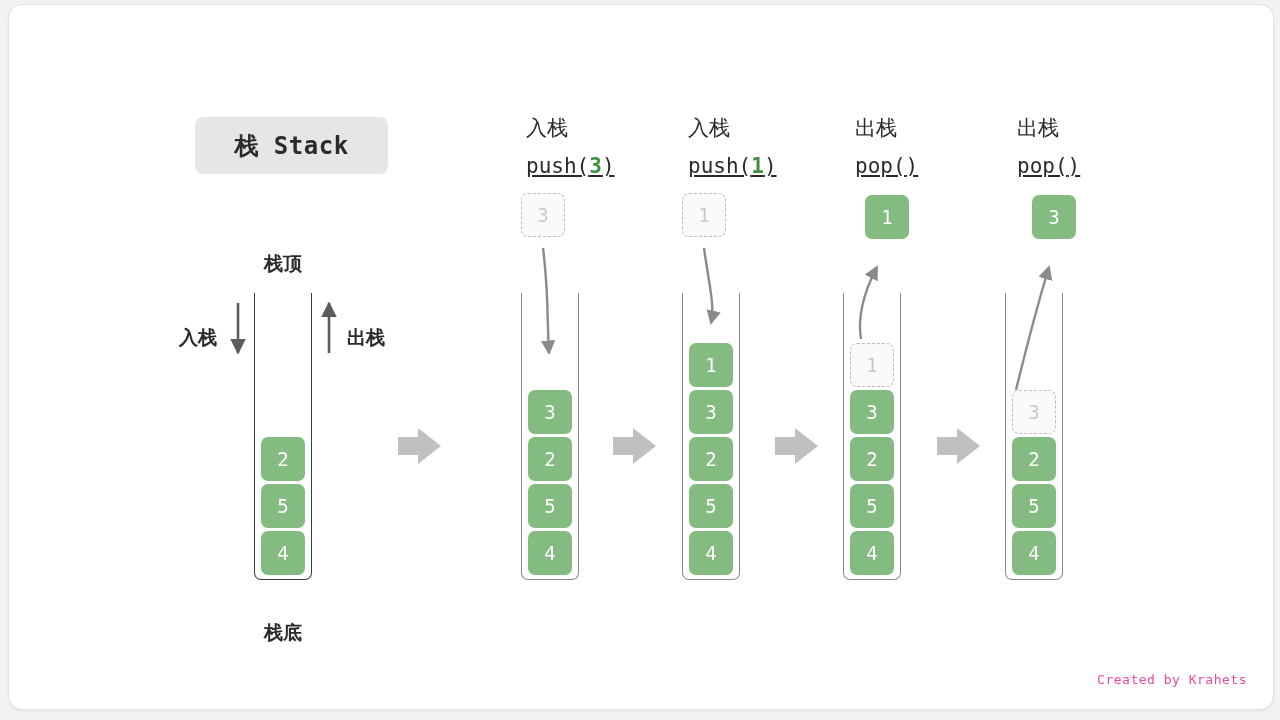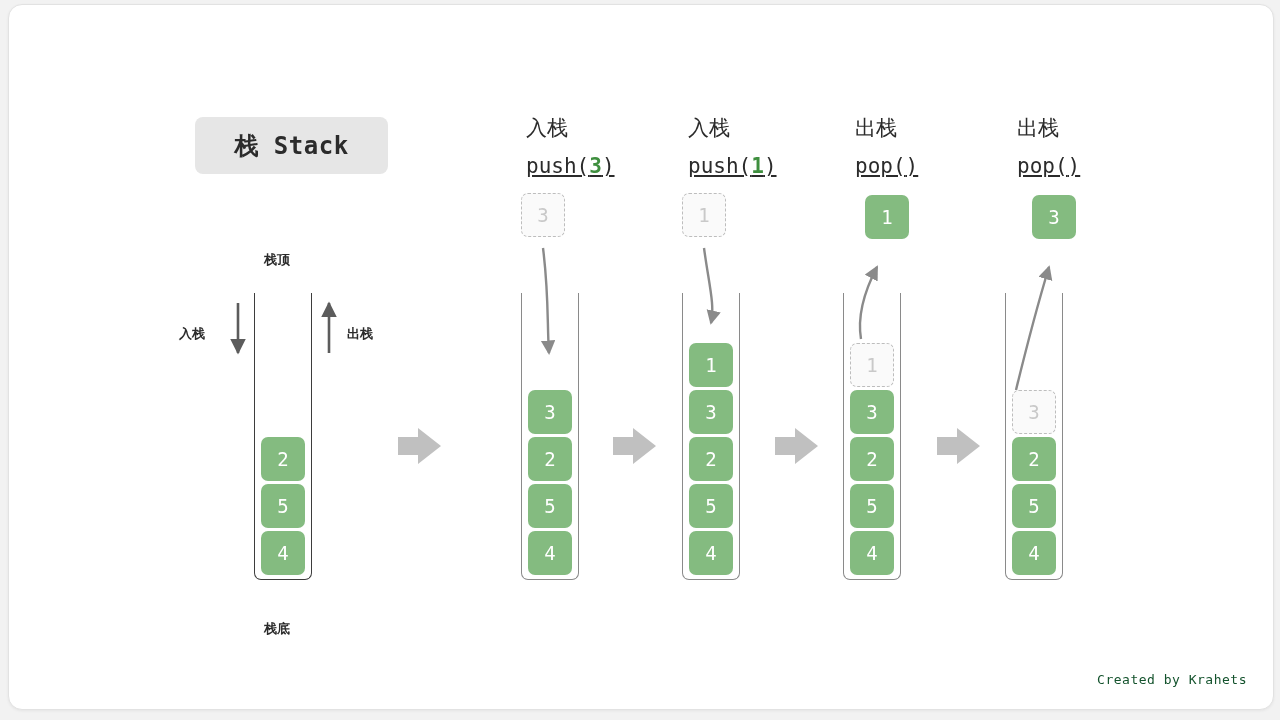--- a/index.html
+++ b/index.html
@@ -18,21 +18,21 @@
   
   .title-chip{
     position:absolute;left:186px;top:112px;width:193px;height:57px;
     background:#e6e6e6;border-radius:8px;
     display:flex;align-items:center;justify-content:center;
     font-family:"DejaVu Sans Mono","Liberation Mono",monospace;
     font-size:24px;font-weight:bold;color:#2b2b2b;letter-spacing:.5px;
   }
   
   .lbl-bold{
-    position:absolute;font-size:13px;font-weight:bold;color:#2b2b2b;
+    position:absolute;font-size:19px;font-weight:bold;color:#2b2b2b;
     white-space:nowrap;
   }
   .col-head{
     position:absolute;text-align:left;white-space:nowrap;
     font-size:21px;color:#2b2b2b;line-height:38px;
   }
   .col-head .cn{font-family:"DejaVu Sans","Liberation Sans",sans-serif;}
   .col-head .code{font-family:"DejaVu Sans Mono","Liberation Mono",monospace;text-decoration:underline;}
   .col-head .arg{color:#3f8f3f;font-weight:bold;}
   
@@ -67,21 +67,21 @@
   }
   .float-cell.ghost{
     background:#fafafa;color:#c9c9c9;
     border:1.6px dashed #bdbdbd;box-sizing:border-box;
   }
   
   svg.ov{position:absolute;left:0;top:0;width:1264px;height:704px;pointer-events:none;}
   .wm{
     position:absolute;right:26px;bottom:22px;
     font-family:"DejaVu Sans Mono","Liberation Mono",monospace;
-    font-size:13px;color:#14532d;letter-spacing:.5px;text-align:right;
+    font-size:13px;color:#ec4899;letter-spacing:.5px;text-align:right;
   }
 </style>
 </head>
 <body>
 
 <div class="card">
 
   <div class="title-chip">栈 Stack</div>
 
   <div class="lbl-bold" style="left:255px;top:246px;">栈顶</div>

